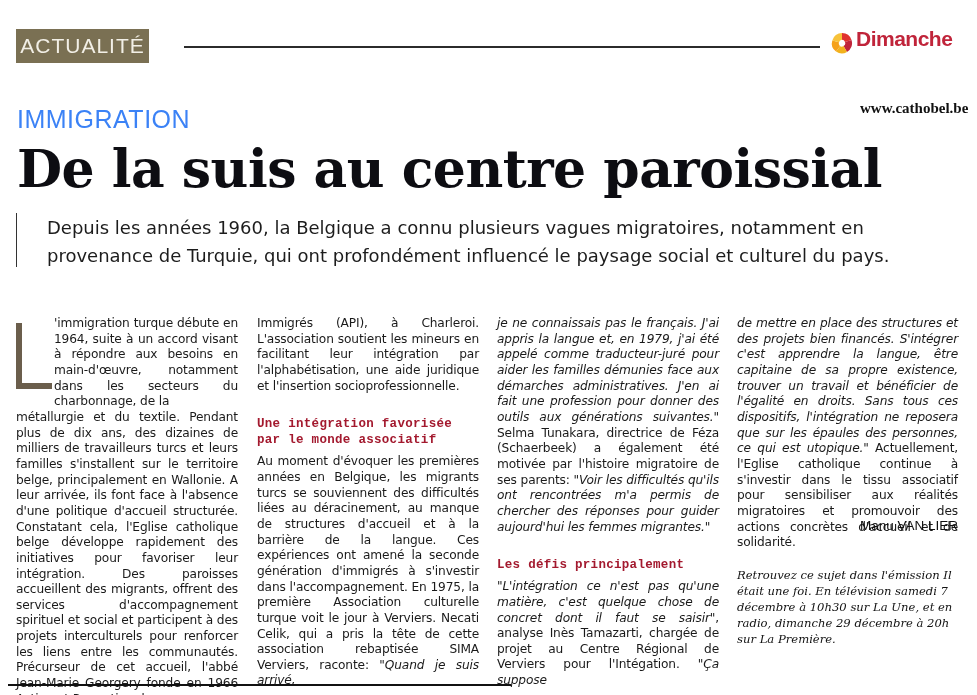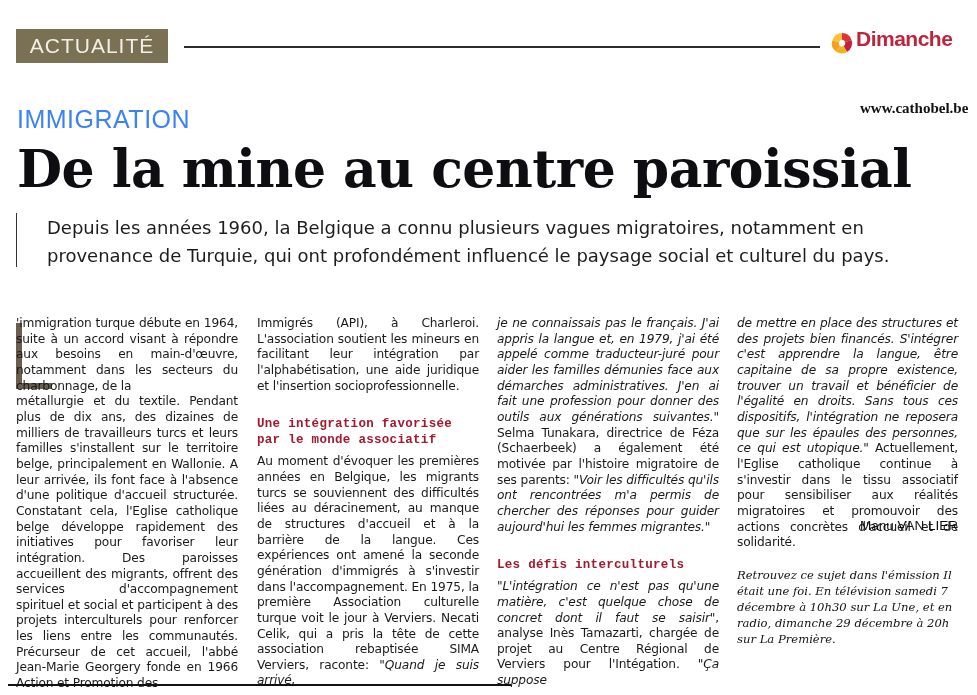--- a/index.html
+++ b/index.html
@@ -1,21 +1,21 @@
 <!DOCTYPE html>
 <html><head>
   <meta charset="utf-8">
   <style>
     * { box-sizing: border-box; margin: 0; padding: 0; }
     html, body { width: 977px; height: 695px; background: #ffffff; overflow: hidden; }
     body { position: relative; font-family: "DejaVu Sans", sans-serif; color: #1a1a1a; }
 
     .header-bar { position: absolute; left: 0; top: 0; width: 977px; height: 80px; }
     .section-tag {
-      position: absolute; left: 16px; top: 29px; width: 152px; height: 34px;
+      position: absolute; left: 16px; top: 29px; width: 133px; height: 34px;
       background: #7a7053; color: #f2efe6;
       font-family: "Liberation Sans", sans-serif; font-size: 21px; letter-spacing: 1px;
       display: flex; align-items: center; justify-content: center;
     }
     .header-rule { position: absolute; left: 184px; top: 46px; width: 636px; height: 2px; background: #2b2b2b; }
 
     .brand { position: absolute; left: 830px; top: 30px; width: 140px; height: 40px; }
     .brand-icon { position: absolute; left: 0; top: 1px; width: 24px; height: 24px; }
     .brand-name {
       position: absolute; left: 26px; top: -3px; font-family: "Liberation Sans", sans-serif;
@@ -52,21 +52,21 @@
     .col1 { left: 16px; }
     .col2 { left: 257px; }
     .col3 { left: 497px; }
     .col4 { left: 737px; width: 221px; }
 
     .dropcap {
       position: absolute; left: 16px; top: 323px; width: 36px; height: 66px;
     }
     .dropcap .v { position: absolute; left: 0; top: 0; width: 6px; height: 66px; background: #6b5e4c; }
     .dropcap .h { position: absolute; left: 0; top: 60px; width: 36px; height: 6px; background: #6b5e4c; }
-    .col1 .indent { }
+    .col1 .indent { padding-left: 38px; }
 
     .subhead {
       font-family: Liberation Mono, monospace; font-weight: bold; color: #a3192e;
       font-size: 12.5px; line-height: 16px; letter-spacing: 0.3px; text-align: left;
       margin: 22px 0 6px 0;
     }
 
     .byline {
       position: absolute; left: 737px; top: 517px; width: 221px; text-align: right;
       font-family: "Liberation Sans", sans-serif; font-size: 13.5px; line-height: 17px; color: #111;
@@ -91,21 +91,21 @@
       <path d="M17 21 A10 10 0 0 1 6 20.5 L10 15.2 A3.2 3.2 0 0 0 13.5 15 Z" fill="#f2b21d"></path>
       <path d="M6 20.5 A10 10 0 0 1 2.3 9.5 L9 11.3 A3.2 3.2 0 0 0 10 15.2 Z" fill="#f5a11a"></path>
       <path d="M2.3 9.5 A10 10 0 0 1 12 2 L12 8.8 A3.2 3.2 0 0 0 9 11.3 Z" fill="#f7c23a"></path>
     </svg>
     <span class="brand-name">Dimanche</span>
     <span class="brand-url">www.cathobel.be</span>
   </div>
 </div>
 
 <div class="kicker">IMMIGRATION</div>
-<h1 class="headline">De la mine au centre paroissial</h1>
+<h1 class="headline">De la suis au centre paroissial</h1>
 
 <div class="standfirst-bar"></div>
 <p class="standfirst">Depuis les années 1960, la Belgique a connu plusieurs vagues migratoires, notamment en provenance de Turquie, qui ont profondément influencé le paysage social et culturel du pays.</p>
 
 <div class="dropcap">
   <div class="v"></div>
   <div class="h"></div>
 </div>
 
 <div class="col col1">
@@ -114,21 +114,21 @@
 </div>
 
 <div class="col col2">
   <p>Immigrés (API), à Charleroi. L'association soutient les mineurs en facilitant leur intégration par l'alphabétisation, une aide juridique et l'insertion socioprofessionnelle.</p>
   <div class="subhead">Une intégration favorisée par le monde associatif</div>
   <p><span>Au moment d'évoquer les premières années en Belgique, les migrants turcs se souviennent des difficultés liées au déracinement, au manque de structures d'accueil et à la barrière de la langue. Ces expériences ont amené la seconde génération d'immigrés à s'investir dans l'accompagnement. En 1975, la première Association culturelle turque voit le jour à Verviers. Necati Celik, qui a pris la tête de cette association rebaptisée SIMA Verviers, raconte: "</span><span class="it">Quand je suis arrivé,</span></p>
 </div>
 
 <div class="col col3">
   <p><span class="it">je ne connaissais pas le français. J'ai appris la langue et, en 1979, j'ai été appelé comme traducteur-juré pour aider les familles démunies face aux démarches administratives. J'en ai fait une profession pour donner des outils aux générations suivantes.</span><span>" Selma Tunakara, directrice de Féza (Schaerbeek) a également été motivée par l'histoire migratoire de ses parents: "</span><span class="it">Voir les difficultés qu'ils ont rencontrées m'a permis de chercher des réponses pour guider aujourd'hui les femmes migrantes.</span><span>"</span></p>
-  <div class="subhead">Les défis interculturels</div>
+  <div class="subhead">Les défis principalement</div>
   <p><span>"</span><span class="it">L'intégration ce n'est pas qu'une matière, c'est quelque chose de concret dont il faut se saisir</span><span>", analyse Inès Tamazarti, chargée de projet au Centre Régional de Verviers pour l'Intégation. "</span><span class="it">Ça suppose</span></p>
 </div>
 
 <div class="col col4">
   <p><span class="it">de mettre en place des structures et des projets bien financés. S'intégrer c'est apprendre la langue, être capitaine de sa propre existence, trouver un travail et bénéficier de l'égalité en droits. Sans tous ces dispositifs, l'intégration ne reposera que sur les épaules des personnes, ce qui est utopique.</span><span>" Actuellement, l'Eglise catholique continue à s'investir dans le tissu associatif pour sensibiliser aux réalités migratoires et promouvoir des actions concrètes d'accueil et de solidarité.</span></p>
 </div>
 
 <div class="byline">
   <div>Manu VAN LIER</div>
 </div>

